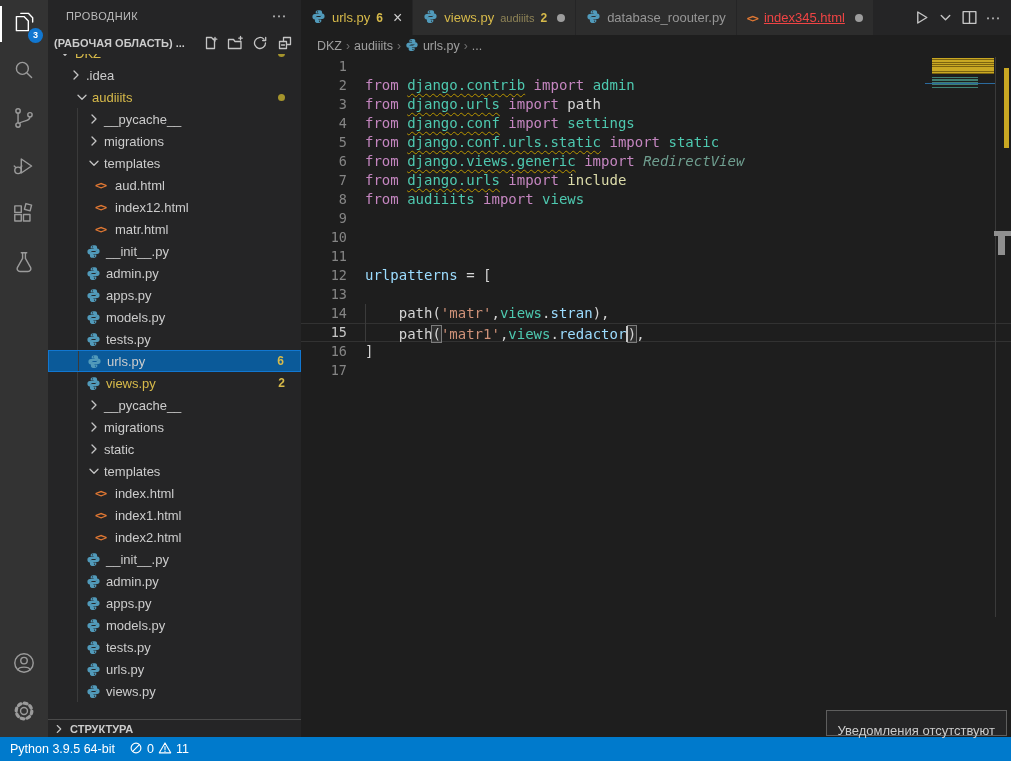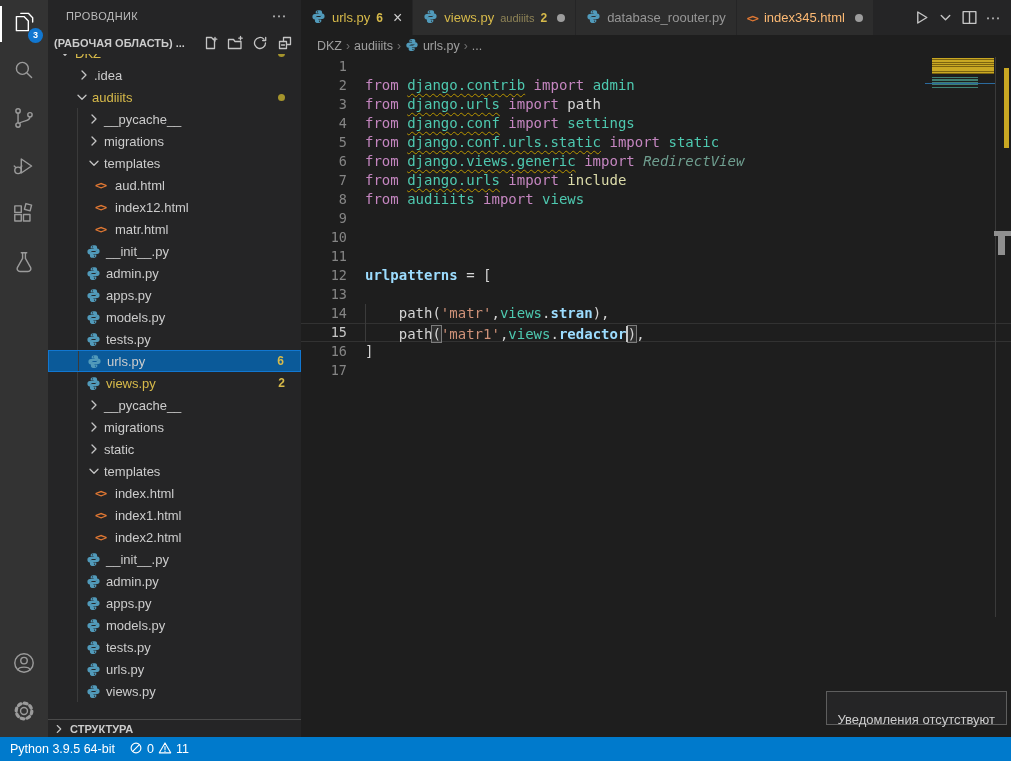--- a/index.html
+++ b/index.html
@@ -59,21 +59,21 @@
   .tabs { display:flex; }
   .tab { height:35px; display:flex; align-items:center; gap:6px; padding:0 10px;
          background:#2d2d2d; border-right:1px solid #252526; font-size:13px; color:#969696; cursor:pointer; }
   .tab.active { background:#1e1e1e; }
   .tab .ficon svg { width:15px; height:15px; }
   .tab.warn .tlbl { color:#d7ba4a; }
   .tab .tdesc { font-size:11px; color:#8f8457; }
   .tab .tbadge { color:#d7ba4a; font-size:12px; font-weight:bold; }
   .tab .tclose { color:#cfcfcf; font-size:16px; line-height:16px; margin-left:4px; }
   .tab .tdirty { width:8px; height:8px; border-radius:50%; background:#9d9d9d; margin-left:4px; }
-  .tab.bright .tlbl { color:#fdba74; }
+  .tab.bright .tlbl { color:#ef4444;text-decoration:underline; }
   .ed-actions { margin-left:auto; display:flex; align-items:center; gap:4px; padding-right:8px; color:#c5c5c5; }
   .ed-actions .act { display:flex; align-items:center; justify-content:center; width:20px; height:22px; cursor:pointer; }
   .ed-actions svg { width:17px; height:17px; }
   .ed-actions .dots { font-size:15px; }
 
   .breadcrumb { height:22px; display:flex; align-items:center; gap:4px; padding-left:16px;
                 font-size:12.5px; color:#a0a0a0; flex:none; background:#1e1e1e; }
   .breadcrumb .sep { color:#6e6e6e; font-size:12px; }
   .breadcrumb .ficon svg { width:14px; height:14px; }
   .crumb { cursor:pointer; }
@@ -86,21 +86,21 @@
   .cline.guided .ltext::before { content:''; position:absolute; left:18px; top:0; bottom:0; width:1px; background:#3b3b3b; }
   .cline.cur { box-shadow: inset 0 1px 0 #323232, inset 0 -1px 0 #323232; }
   .cline.cur .lnum { color:#c6c6c6; }
   .tk-kw  { color:#C586C0; }
   .tk-modw{ color:#4EC9B0; text-decoration:underline; text-decoration-style:wavy;
             text-decoration-color:#b89500; text-decoration-thickness:1px; text-underline-offset:3px; }
   .tk-type{ color:#4EC9B0; }
   .tk-fn  { color:#DCDCAA; }
   .tk-pl  { color:#d4d4d4; }
   .tk-str { color:#CE9178; }
-  .tk-var { color:#9CDCFE;font-weight:bold; }
+  .tk-var { color:#9CDCFE; }
   .tk-dim { color:#6f9e8f;font-style:italic; }
   .tk-brkt{ color:#d4d4d4; outline:1px solid #7c7c7c; background:rgba(120,120,120,.18); }
   .caret  { display:inline-block; width:1.5px; height:16px; background:#c7c7c7; transform:translateY(3px); }
 
   
   .mm-warnblock { position:absolute; left:631px; top:1px; width:62px; height:16px;
                   background:repeating-linear-gradient(#c9a823 0 1.4px, #7c6410 1.4px 2.3px); }
   .mm-code { position:absolute; left:631px; top:20px; width:46px; height:12px;
              background:repeating-linear-gradient(#3f7f72 0 1.2px, transparent 1.2px 2.4px); }
   .mm-curline { position:absolute; left:624px; top:26px; width:71px; height:1px; background:#2b6a9e; }
@@ -110,21 +110,21 @@
   .t-stem { position:absolute; right:6px; top:179px; width:7px; height:19px; background:#8f8f8f; }
 
   
   .statusbar { height:24px; background:#007acc; color:#ffffff; display:flex; align-items:center;
                justify-content:space-between; padding:0 10px; font-size:12.5px; flex:none; }
   .st-group { display:flex; align-items:center; gap:14px; }
   .st-item { display:flex; align-items:center; gap:4px; cursor:pointer; white-space:nowrap; }
   .st-item svg { width:14px; height:14px; }
 
   
-  .tooltip { position:absolute; right:4px; bottom:36px; height:26px; line-height:24px; padding:16px 11px;
+  .tooltip { position:absolute; right:4px; bottom:25px; height:26px; line-height:24px; padding:8px 11px;
              background:#252526; border:1px solid #5e5e5e; color:#cccccc; font-size:13px; z-index:20; }
 </style>
 </head>
 <body>
 
 <div class="app">
   <div class="main">
 
     <nav class="activitybar">
       <div id="ab-top">
@@ -220,21 +220,21 @@
           </div>
       </div>
       <div class="tree" id="tree">
           <div class="trow warn" style="padding-left: 9px; margin-top: -12px;">
             <span class="chev"><svg viewBox="0 0 16 16" fill="none" stroke="currentColor" stroke-width="1.3" stroke-linecap="round" stroke-linejoin="round">
                 <path d="M4 6.2 8 10.2 12 6.2"></path>
               </svg></span>
             <span class="lbl">DKZ</span>
             <span class="tdot"></span>
           </div>
-          <div class="trow" style="padding-left: 28px;">
+          <div class="trow" style="padding-left: 20px;">
             <span class="chev"><svg viewBox="0 0 16 16" fill="none" stroke="currentColor" stroke-width="1.3" stroke-linecap="round" stroke-linejoin="round">
                 <path d="M6 4 10 8 6 12"></path>
               </svg></span>
             <span class="lbl">.idea</span>
           </div>
           <div class="trow warn" style="padding-left: 26px;">
             <span class="chev"><svg viewBox="0 0 16 16" fill="none" stroke="currentColor" stroke-width="1.3" stroke-linecap="round" stroke-linejoin="round">
                 <path d="M4 6.2 8 10.2 12 6.2"></path>
               </svg></span>
             <span class="lbl">audiiits</span>

